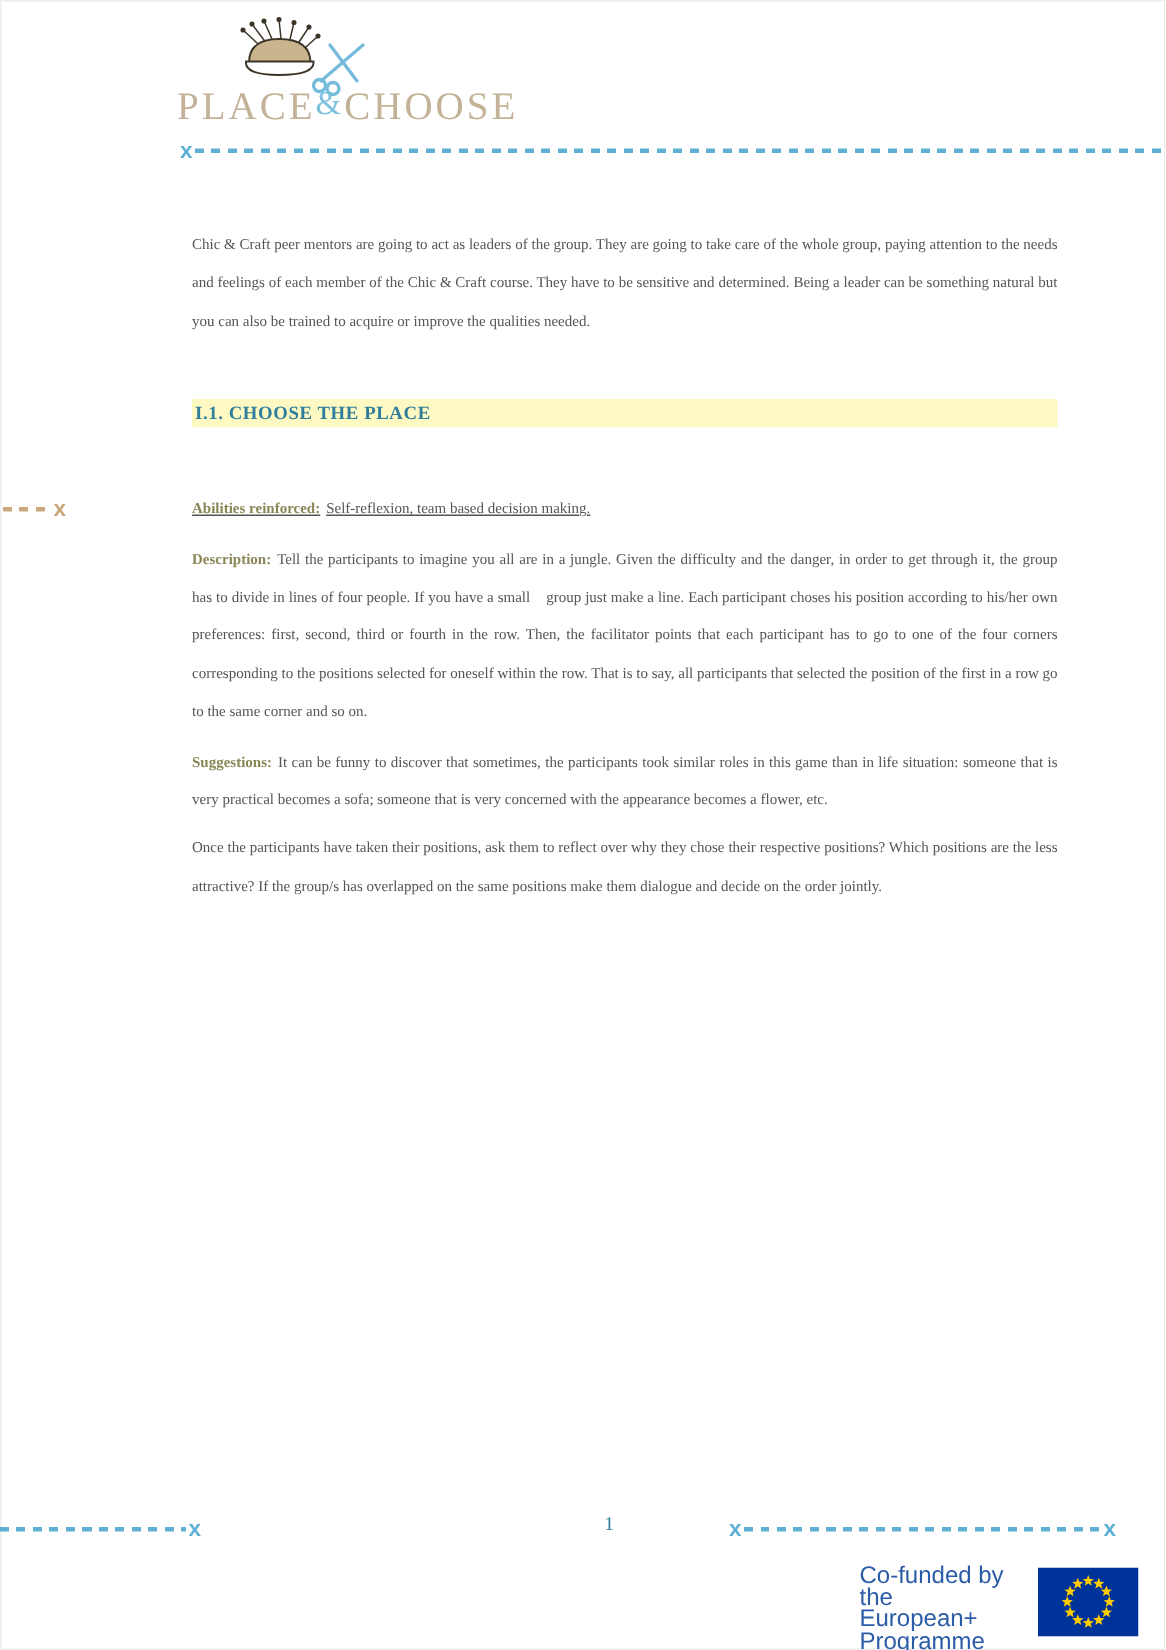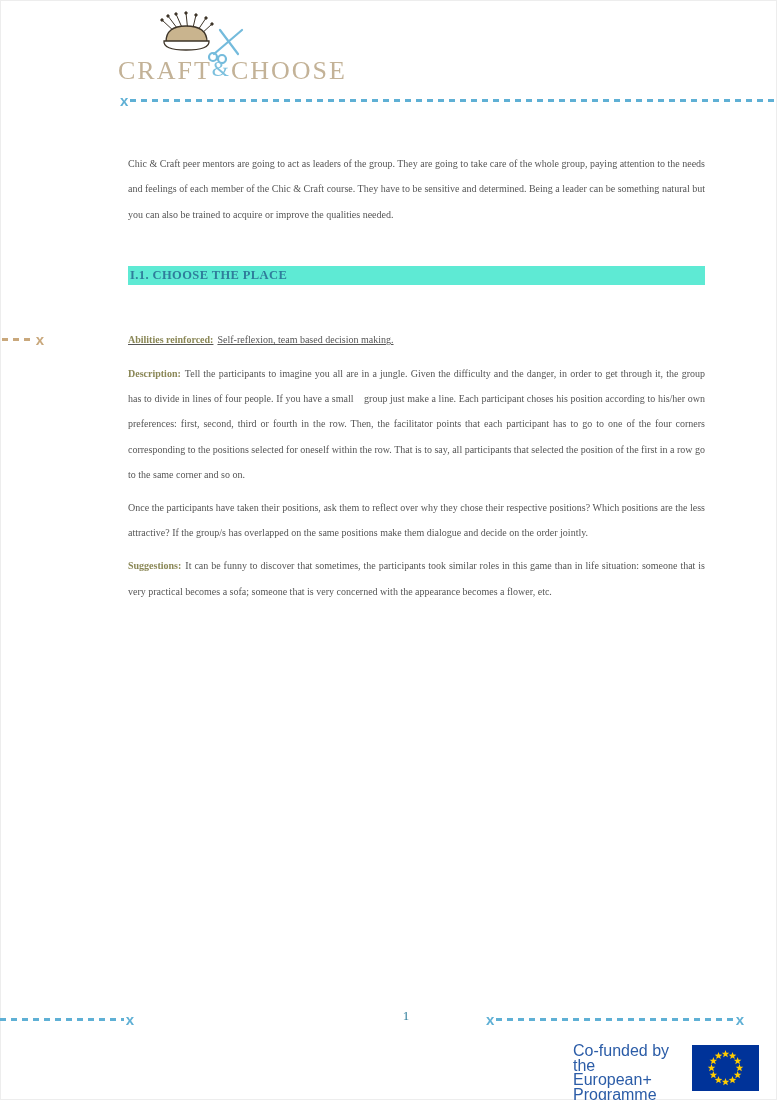--- a/index.html
+++ b/index.html
@@ -47,21 +47,21 @@
     color:#26718e;margin:0 0 0 0;
   }
   .body-para{
     margin:0;
     font-size:10px;line-height:25.4px;
     color:#555555;text-align:justify;
   }
   .intro{margin-top:39px;}
   .section-bar{
     margin-top:39px;
-    background:#5eead4;
+    background:#fef9c3;
     height:19px;
     display:flex;align-items:center;
     padding-left:2px;
   }
   .section-heading{
     font-size:12.5px;font-weight:bold;letter-spacing:0.4px;
     color:#2f7d9b;line-height:19px;
   }
   .abilities{margin-top:42px;text-decoration:underline;}
   .lead-label{font-weight:bold;color:#8a8756;margin-right:4px;}
@@ -114,21 +114,21 @@
       <svg width="42" height="40" viewBox="0 0 42 40" style="position:absolute;left:88px;top:14px;">
         <g stroke="#74bbdc" stroke-width="2.2" fill="none" stroke-linecap="round">
           <line x1="8" y1="30" x2="36" y2="6"></line>
           <line x1="14" y1="6" x2="32" y2="30"></line>
           <circle cx="7" cy="33" r="4"></circle>
           <circle cx="16" cy="35" r="4"></circle>
         </g>
       </svg>
     </div>
     <div class="logo-text">
-      <span>CRAFT</span><span class="logo-amp">&amp;</span><span>CHOOSE</span>
+      <span>PLACE</span><span class="logo-amp">&amp;</span><span>CHOOSE</span>
     </div>
   </div>
 
   <div class="stitch-row blue stitch-top">
     <span class="stitch-x">x</span>
     <div class="stitch-dashes"></div>
   </div>
 
   <div class="stitch-row tan stitch-left">
     <div class="stitch-dashes"></div>
@@ -144,25 +144,25 @@
     </div>
 
     <p class="body-para abilities">
       <span class="lead-label">Abilities reinforced:</span><span>Self-reflexion, team based decision making.</span>
     </p>
 
     <p class="body-para desc1">
       <span class="lead-label">Description:</span><span>Tell the participants to imagine you all are in a jungle. Given the difficulty and the danger, in order to get through it, the group has to divide in lines of four people. If you have a small &nbsp;&nbsp; group just make a line. Each participant choses his position according to his/her own preferences: first, second, third or fourth in the row. Then, the facilitator points that each participant has to go to one of the four corners corresponding to the positions selected for oneself within the row. That is to say, all participants that selected the position of the first in a row go to the same corner and so on.</span>
     </p>
 
-    <p class="body-para desc2">Once the participants have taken their positions, ask them to reflect over why they chose their respective positions? Which positions are the less attractive? If the group/s has overlapped on the same positions make them dialogue and decide on the order jointly.</p>
-
     <p class="body-para suggestions">
       <span class="lead-label">Suggestions:</span><span>It can be funny to discover that sometimes, the participants took similar roles in this game than in life situation: someone that is very practical becomes a sofa; someone that is very concerned with the appearance becomes a flower, etc.</span>
     </p>
+
+    <p class="body-para desc2">Once the participants have taken their positions, ask them to reflect over why they chose their respective positions? Which positions are the less attractive? If the group/s has overlapped on the same positions make them dialogue and decide on the order jointly.</p>
   </div>
 
   <div class="stitch-row blue stitch-bottom-left">
     <div class="stitch-dashes"></div>
     <span class="stitch-x">x</span>
   </div>
 
   <div class="page-number">1</div>
 
   <div class="stitch-row blue stitch-bottom-right">

